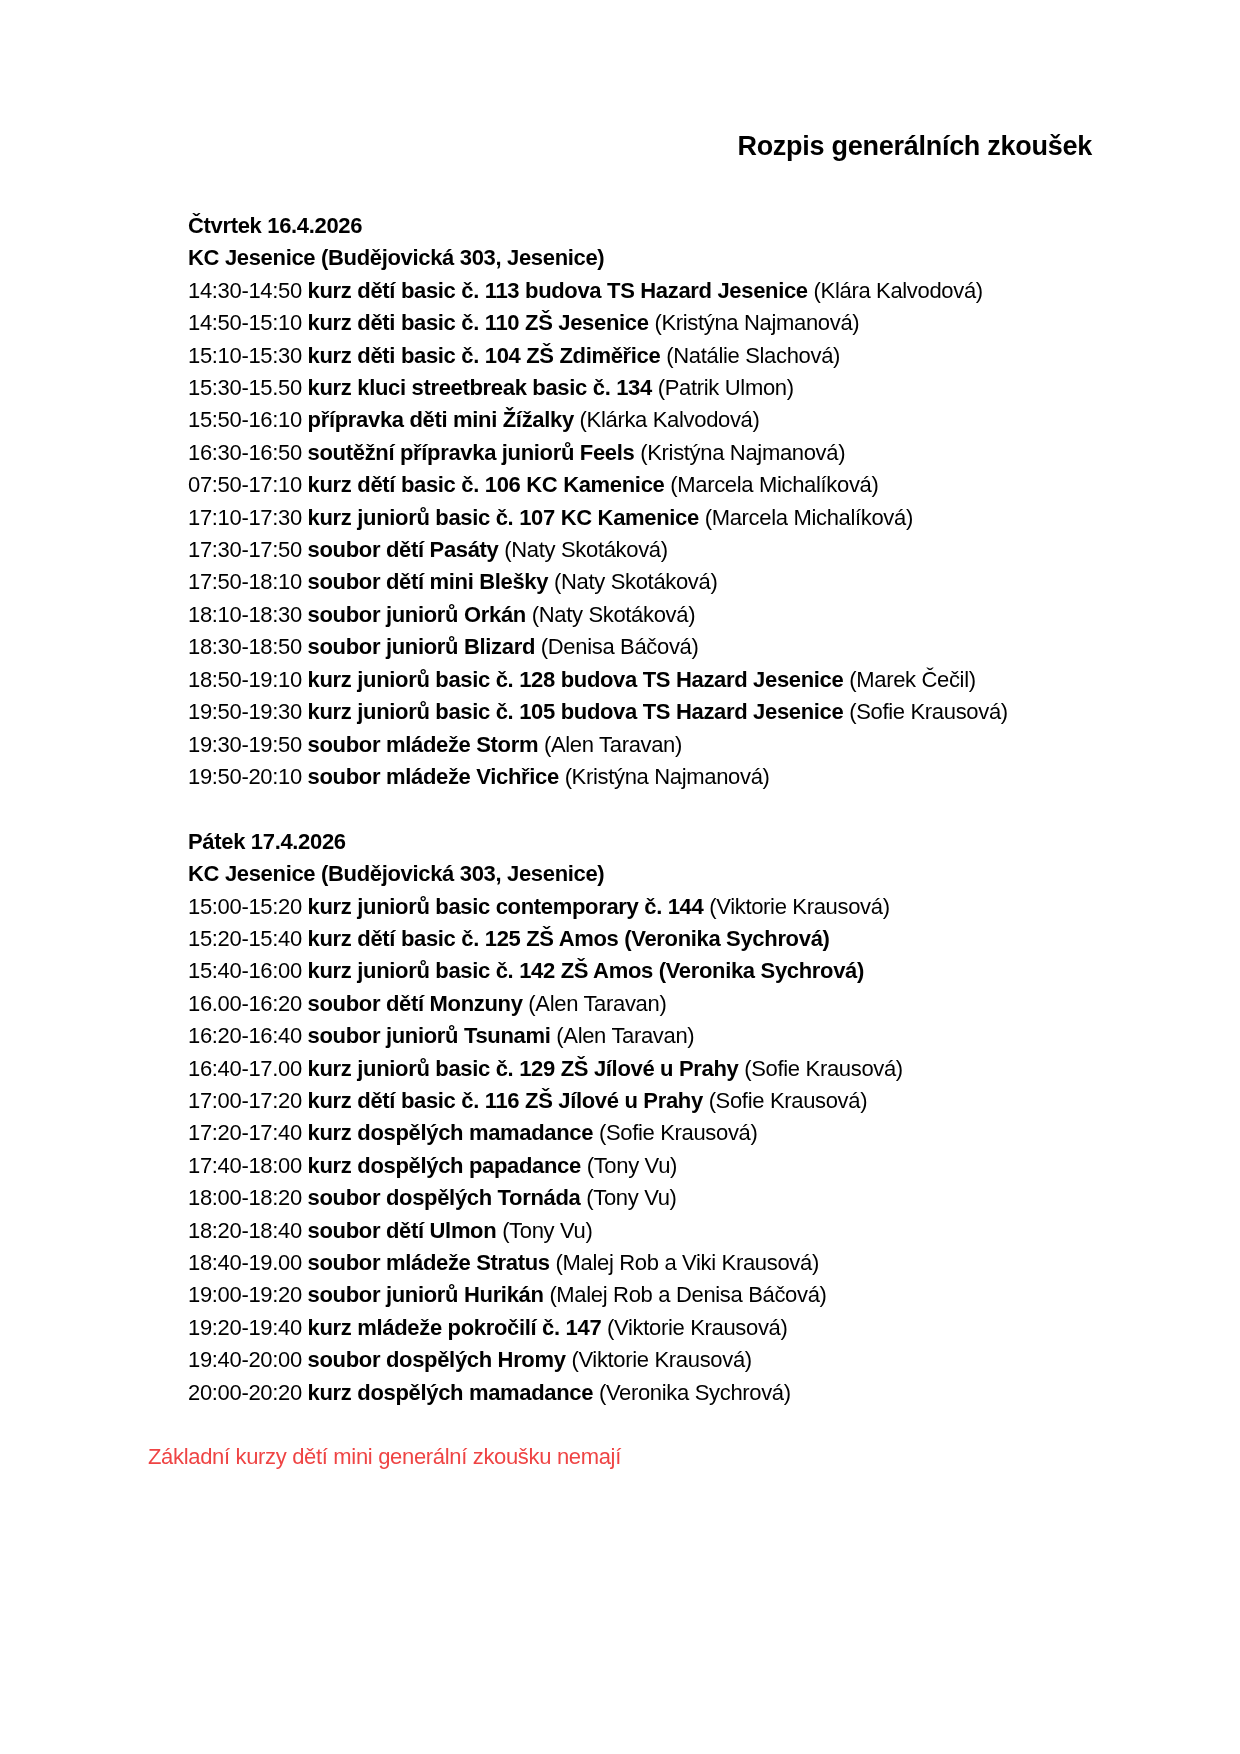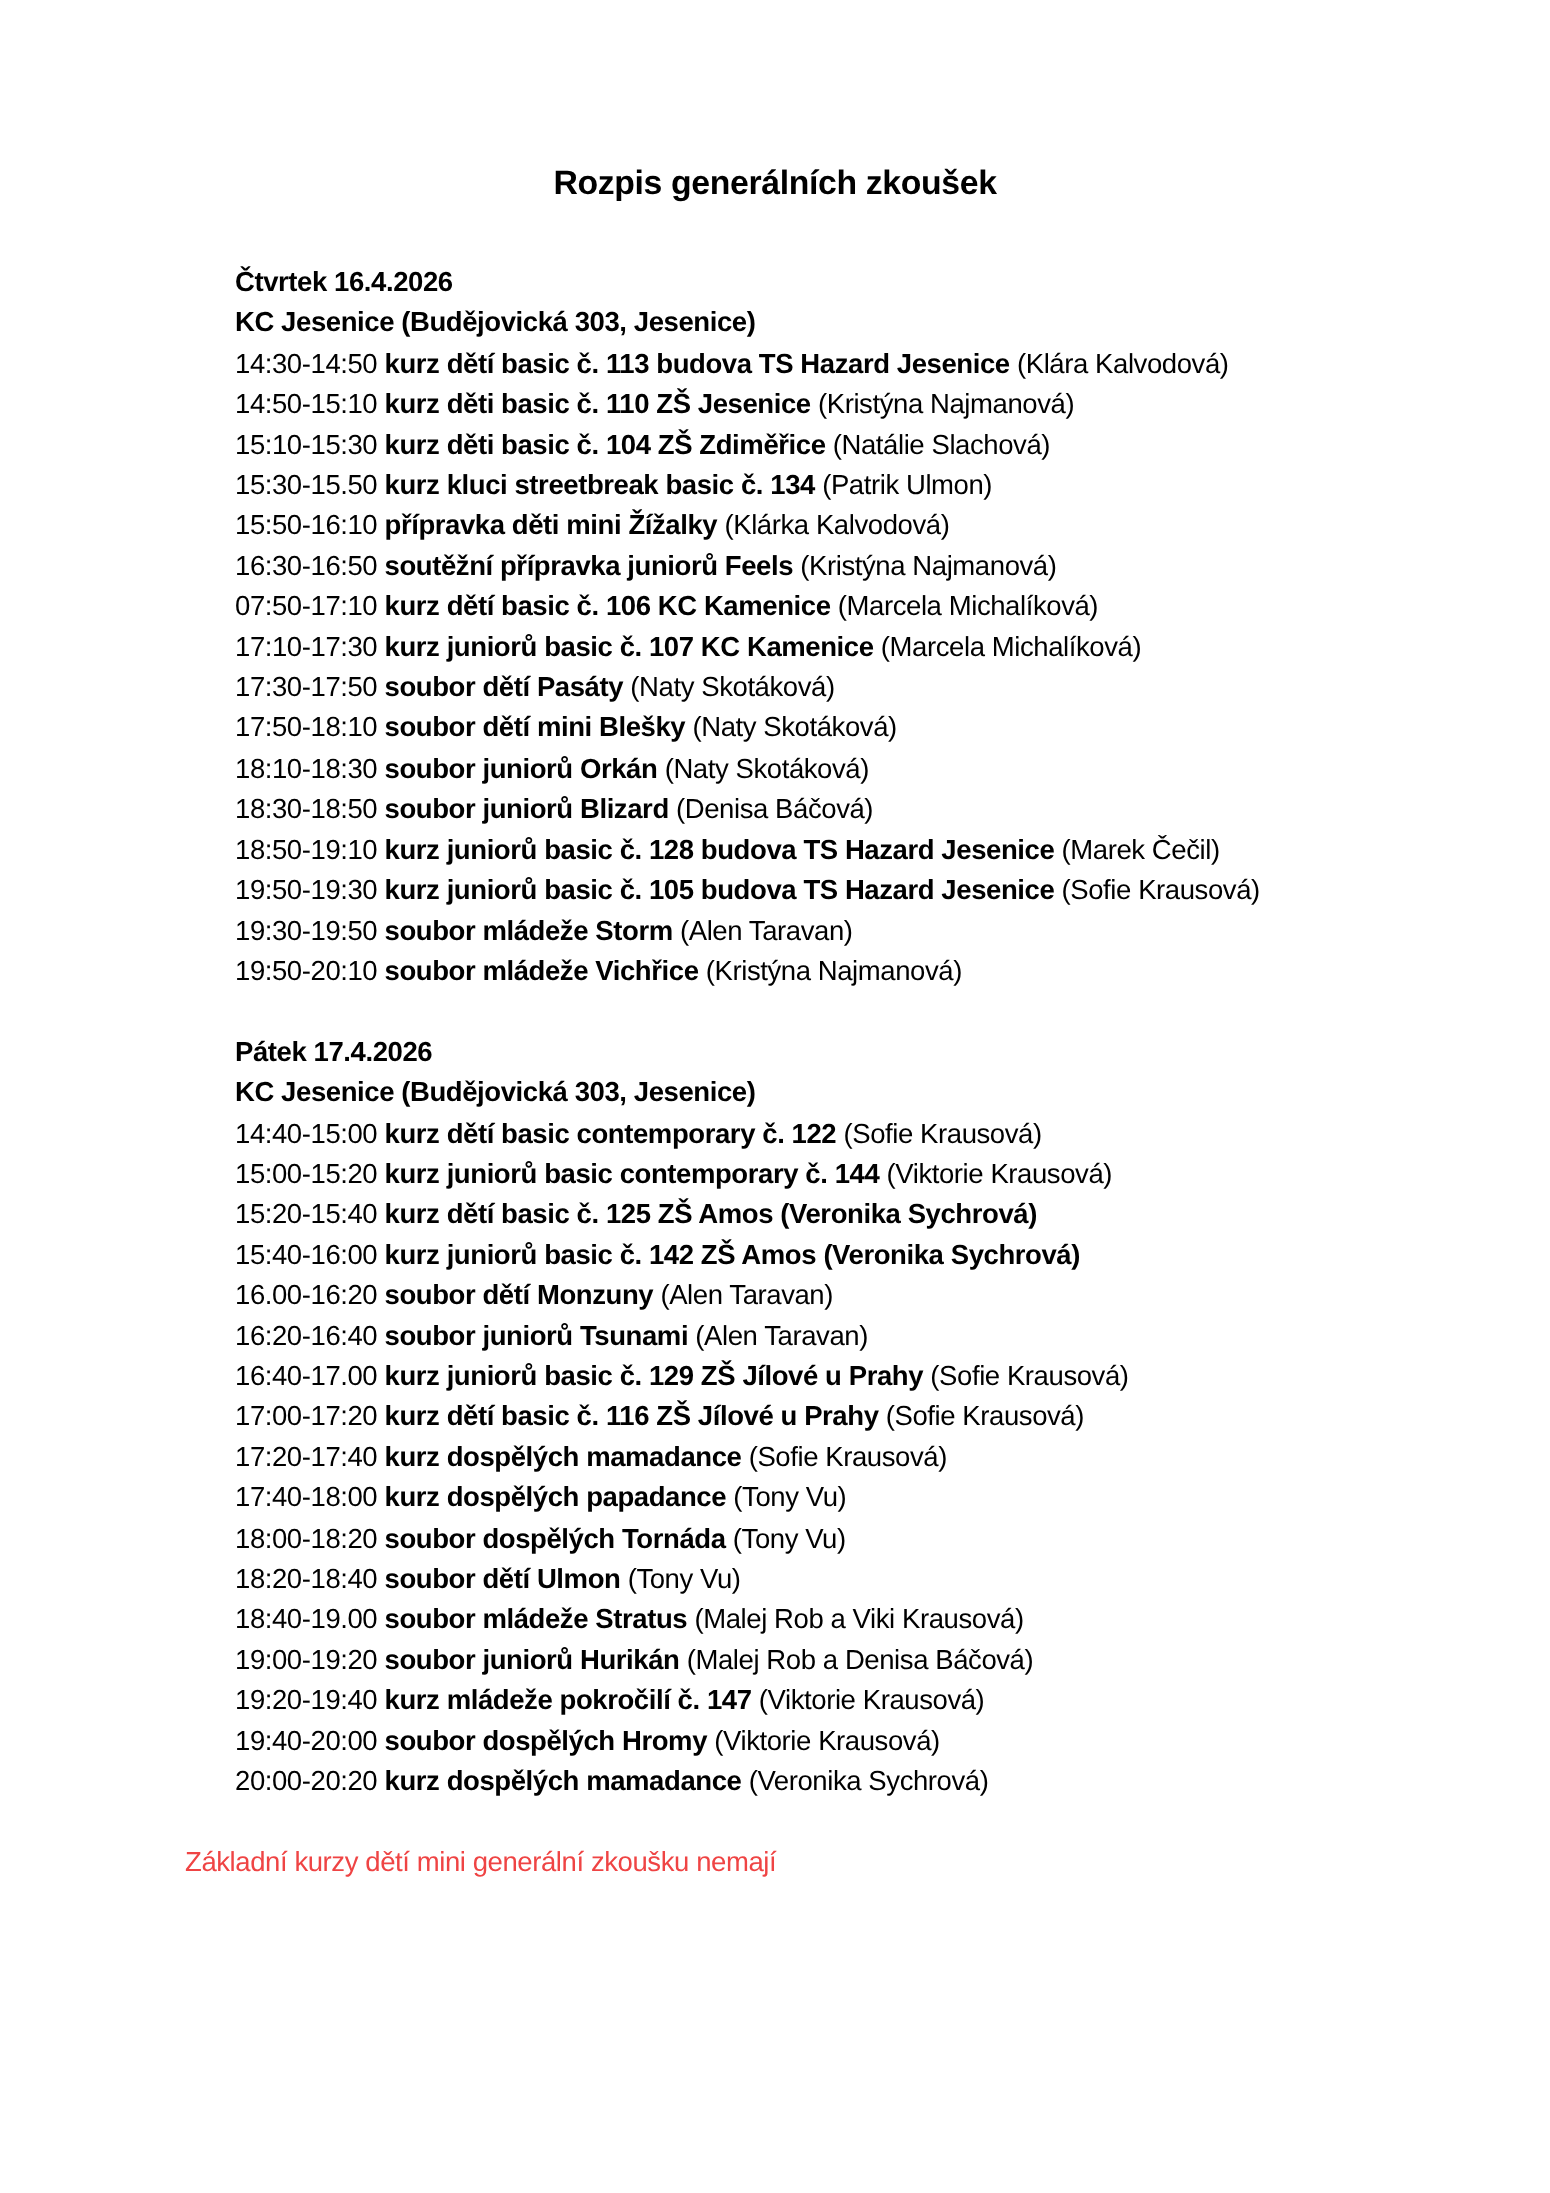--- a/index.html
+++ b/index.html
@@ -15,21 +15,21 @@
     width: 1240px;
     height: 1754px;
     padding: 0 148px;
     background: #ffffff;
   }
   .title {
     margin-top: 126px;
     font-size: 27px;
     line-height: 40px;
     font-weight: 700;
-    text-align: center;
+    text-align: right;
     letter-spacing: -0.01em;
   }
   .schedule {
     margin-top: 44px;
   }
   .line {
     font-size: 22px;
     line-height: 32.4px;
     letter-spacing: -0.015em;
     white-space: nowrap;
@@ -66,21 +66,20 @@
         <div class="line"><span>18:10-18:30</span> <span class="bold">soubor juniorů Orkán</span> <span>(Naty Skotáková)</span></div>
         <div class="line"><span>18:30-18:50</span> <span class="bold">soubor juniorů Blizard</span> <span>(Denisa Báčová)</span></div>
         <div class="line"><span>18:50-19:10</span> <span class="bold">kurz juniorů basic č. 128 budova TS Hazard Jesenice</span> <span>(Marek Čečil)</span></div>
         <div class="line"><span>19:50-19:30</span> <span class="bold">kurz juniorů basic č. 105 budova TS Hazard Jesenice</span> <span>(Sofie Krausová)</span></div>
         <div class="line"><span>19:30-19:50</span> <span class="bold">soubor mládeže Storm</span> <span>(Alen Taravan)</span></div>
         <div class="line"><span>19:50-20:10</span> <span class="bold">soubor mládeže Vichřice</span> <span>(Kristýna Najmanová)</span></div>
       </div>
       <div class="section">
         <div class="line bold">Pátek 17.4.2026</div>
         <div class="line bold">KC Jesenice (Budějovická 303, Jesenice)</div>
-        <div class="line"><span>14:40-15:00</span> <span class="bold">kurz dětí basic contemporary č. 122</span> <span>(Sofie Krausová)</span></div>
         <div class="line"><span>15:00-15:20</span> <span class="bold">kurz juniorů basic contemporary č. 144</span> <span>(Viktorie Krausová)</span></div>
         <div class="line"><span>15:20-15:40</span> <span class="bold">kurz dětí basic č. 125 ZŠ Amos</span> <span class="bold">(Veronika Sychrová)</span></div>
         <div class="line"><span>15:40-16:00</span> <span class="bold">kurz juniorů basic č. 142 ZŠ Amos</span> <span class="bold">(Veronika Sychrová)</span></div>
         <div class="line"><span>16.00-16:20</span> <span class="bold">soubor dětí Monzuny</span> <span>(Alen Taravan)</span></div>
         <div class="line"><span>16:20-16:40</span> <span class="bold">soubor juniorů Tsunami</span> <span>(Alen Taravan)</span></div>
         <div class="line"><span>16:40-17.00</span> <span class="bold">kurz juniorů basic č. 129 ZŠ Jílové u Prahy</span> <span>(Sofie Krausová)</span></div>
         <div class="line"><span>17:00-17:20</span> <span class="bold">kurz dětí basic č. 116 ZŠ Jílové u Prahy</span> <span>(Sofie Krausová)</span></div>
         <div class="line"><span>17:20-17:40</span> <span class="bold">kurz dospělých mamadance</span> <span>(Sofie Krausová)</span></div>
         <div class="line"><span>17:40-18:00</span> <span class="bold">kurz dospělých papadance</span> <span>(Tony Vu)</span></div>
         <div class="line"><span>18:00-18:20</span> <span class="bold">soubor dospělých Tornáda</span> <span>(Tony Vu)</span></div>

